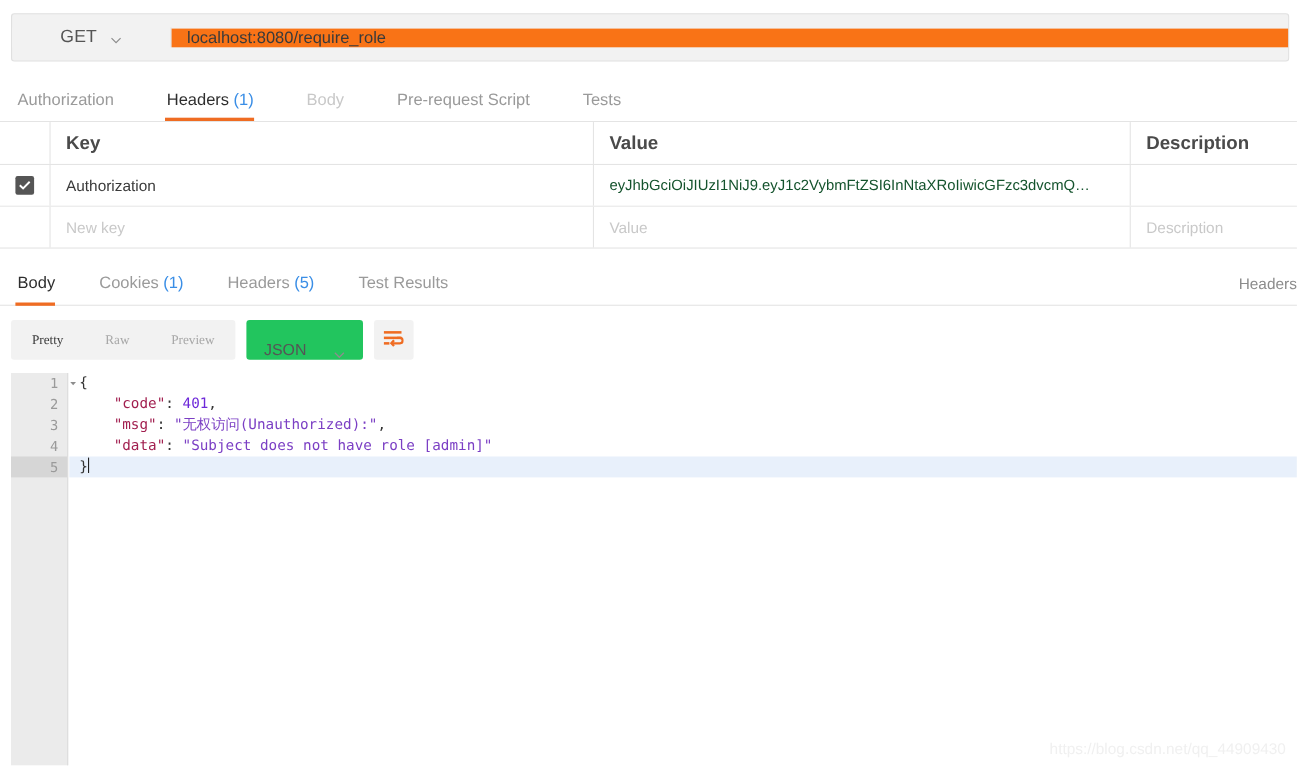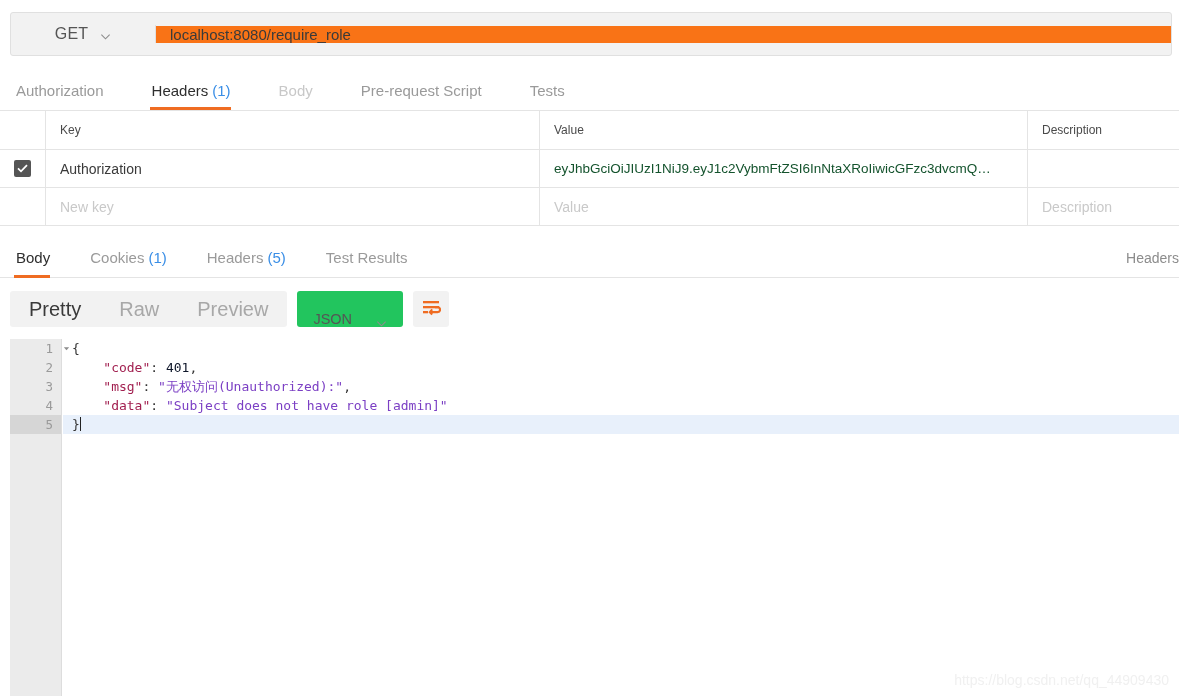--- a/index.html
+++ b/index.html
@@ -135,22 +135,22 @@
     box-sizing: border-box;
     border-right: 1px solid #e4e4e4;
     overflow: hidden;
     white-space: nowrap;
   }
   .c-check { width: 46px; justify-content: center; }
   .c-key   { width: 494px; padding-left: 14px; }
   .c-value { width: 488px; padding-left: 14px; }
   .c-desc  { width: 151px; padding-left: 14px; border-right: none; }
   .th {
-    font-size: 12px;
-    font-weight: normal;
+    font-size: 17px;
+    font-weight: bold;
     color: #4a4a4a;
   }
   .td {
     font-size: 14px;
     color: #3a3a3a;
   }
   .td-ph {
     font-size: 14px;
     color: #c9c9c9;
   }
@@ -229,24 +229,25 @@
     display: flex;
     align-items: stretch;
     background: #f2f2f2;
     border-radius: 3px;
     height: 36px;
   }
   .seg {
     display: flex;
     align-items: center;
     padding: 0 19px;
-    font-size: 20px;
+    font-size: 12px;
     color: #a8a8a8;
     cursor: pointer;
     white-space: nowrap;
+    font-family: Liberation Serif, serif;
   }
   .seg.active { color: #3a3a3a; }
   .fmt-select {
     display: flex;
     align-items: flex-end;
     gap: 24px;
     height: 36px;
     padding: 0 16px;
     background: #22c55e;
     border-radius: 3px;
@@ -325,21 +326,21 @@
     font-size: 13px;
     white-space: pre;
     padding-left: 9px;
     box-sizing: border-box;
     color: #333333;
   }
   .cline.hl {
     background: #e8f0fb;
   }
   .k  { color: #a11f4f; }
-  .n  { color: #0f172a; }
+  .n  { color: #6d28d9; }
   .s  { color: #7b3fc4; }
   .p  { color: #333333; }
   .caret {
     display: inline-block;
     width: 0;
     border-left: 1px solid #222222;
     height: 14px;
     vertical-align: -2px;
   }
 

